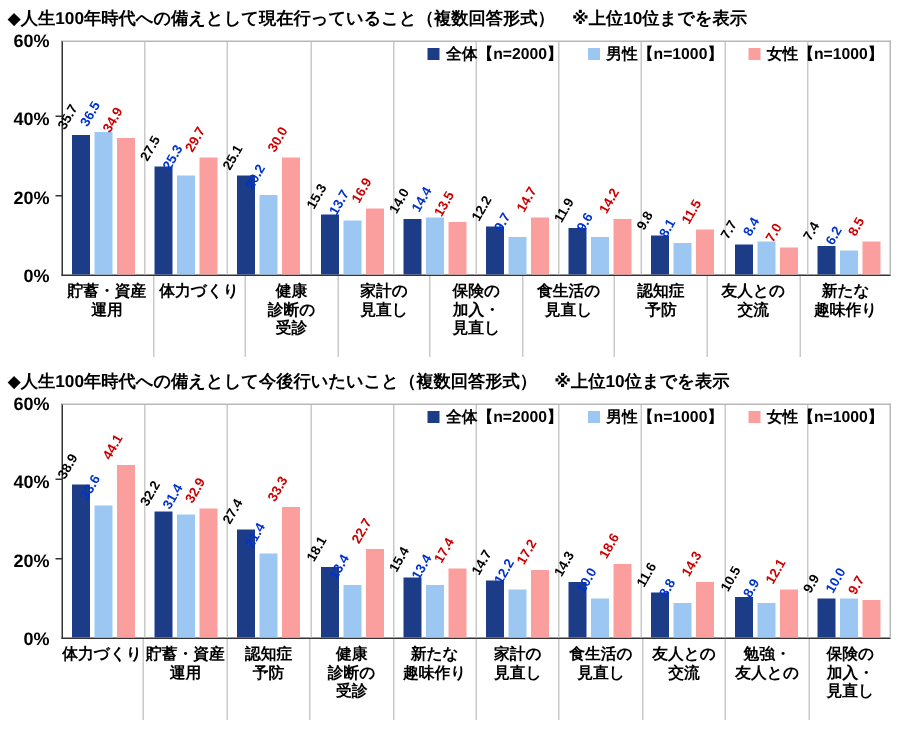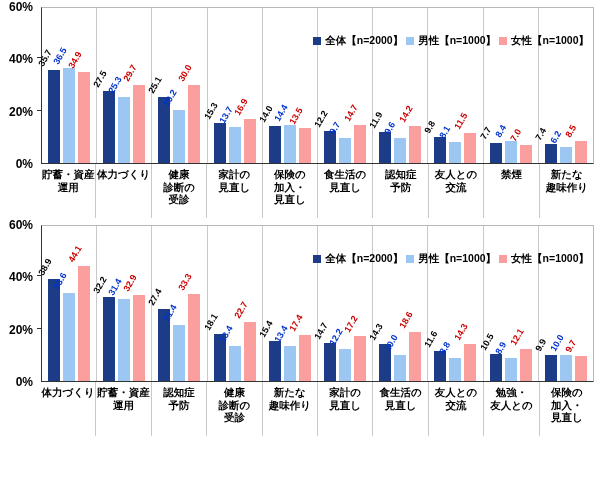--- a/index.html
+++ b/index.html
@@ -47,22 +47,22 @@
   .value-label {
     position: absolute;
     font-size: 9px; font-weight: bold;
     white-space: nowrap;
     transform: rotate(-60deg);
     transform-origin: 0 100%;
     line-height: 9px;
     z-index: 3;
   }
   .legend {
-    position: absolute; top: 26px; right: 4px;
-    display: flex; gap: 3px;
+    position: absolute; top: 1px; right: 4px;
+    display: flex; gap: 17px;
     z-index: 4;
     margin-left: 36px;
   }
   .legend-item { display: flex; align-items: center; gap: 4px; }
   .legend-swatch { width: 8px; height: 8px; display: inline-block; }
   .legend-label { font-size: 10.5px; font-weight: bold; white-space: nowrap; }
   .xlabels {
     display: flex;
     margin: 0 6px 0 41px;
     min-height: 54px;
@@ -76,20 +76,21 @@
     white-space: pre-line;
     border-right: 1px solid #c9c9c9;
     position: relative;
   }
   .xcell:last-child { border-right: none; }
 </style>
 </head>
 <body>
 
 <div class="chart-block">
+  <div class="chart-title">◆人生100年時代への備えとして現在行っていること（複数回答形式）　※上位10位までを表示</div>
   <div class="plot-wrap">
     <div class="yaxis">
         <div class="ylabel" style="bottom: -6px;">0%</div>
         <div class="ylabel" style="bottom: 46.3333px;">20%</div>
         <div class="ylabel" style="bottom: 98.6667px;">40%</div>
         <div class="ylabel" style="bottom: 151px;">60%</div>
       </div>
     <div class="plot">
       <div class="legend">
           <div class="legend-item">
@@ -202,27 +203,27 @@
 見直し</div>
       <div class="xcell">保険の
 加入・
 見直し</div>
       <div class="xcell">食生活の
 見直し</div>
       <div class="xcell">認知症
 予防</div>
       <div class="xcell">友人との
 交流</div>
-      <div class="xcell">禁煙</div>
       <div class="xcell">新たな
 趣味作り</div>
     </div>
 </div>
 
 <div class="chart-block" style="margin-top:4px;">
+  <div class="chart-title">◆人生100年時代への備えとして今後行いたいこと（複数回答形式）　※上位10位までを表示</div>
   <div class="plot-wrap">
     <div class="yaxis">
         <div class="ylabel" style="bottom: -6px;">0%</div>
         <div class="ylabel" style="bottom: 46.3333px;">20%</div>
         <div class="ylabel" style="bottom: 98.6667px;">40%</div>
         <div class="ylabel" style="bottom: 151px;">60%</div>
       </div>
     <div class="plot">
       <div class="legend">
           <div class="legend-item">

